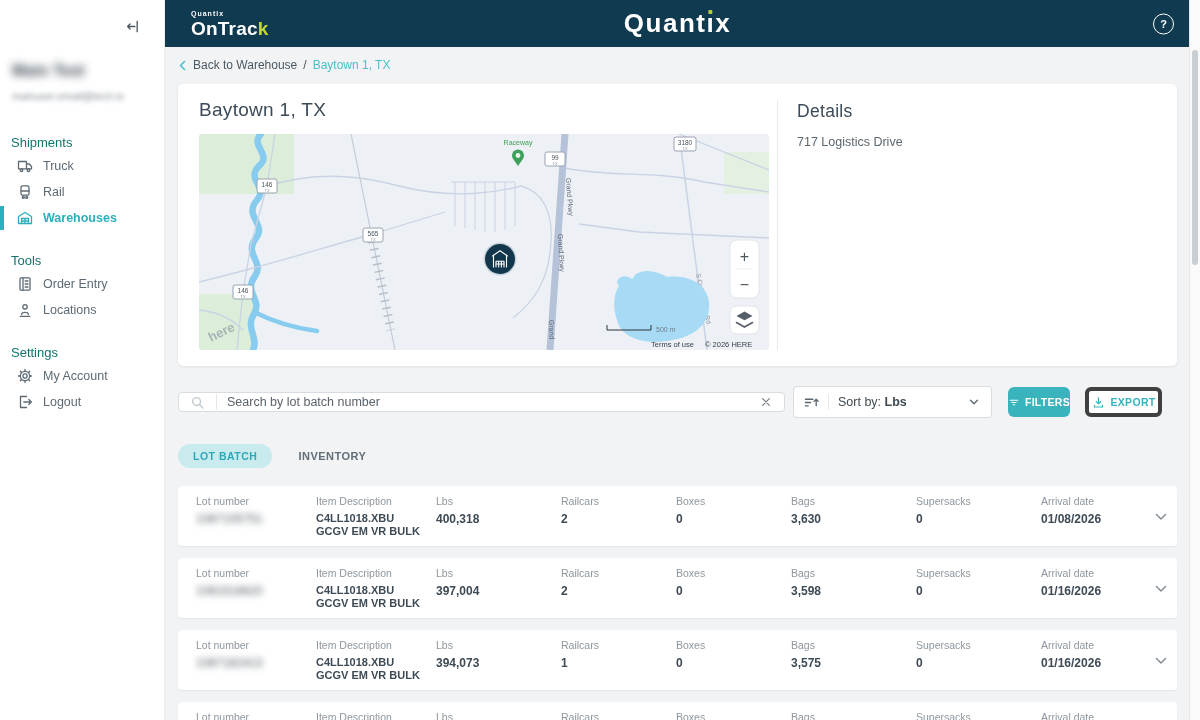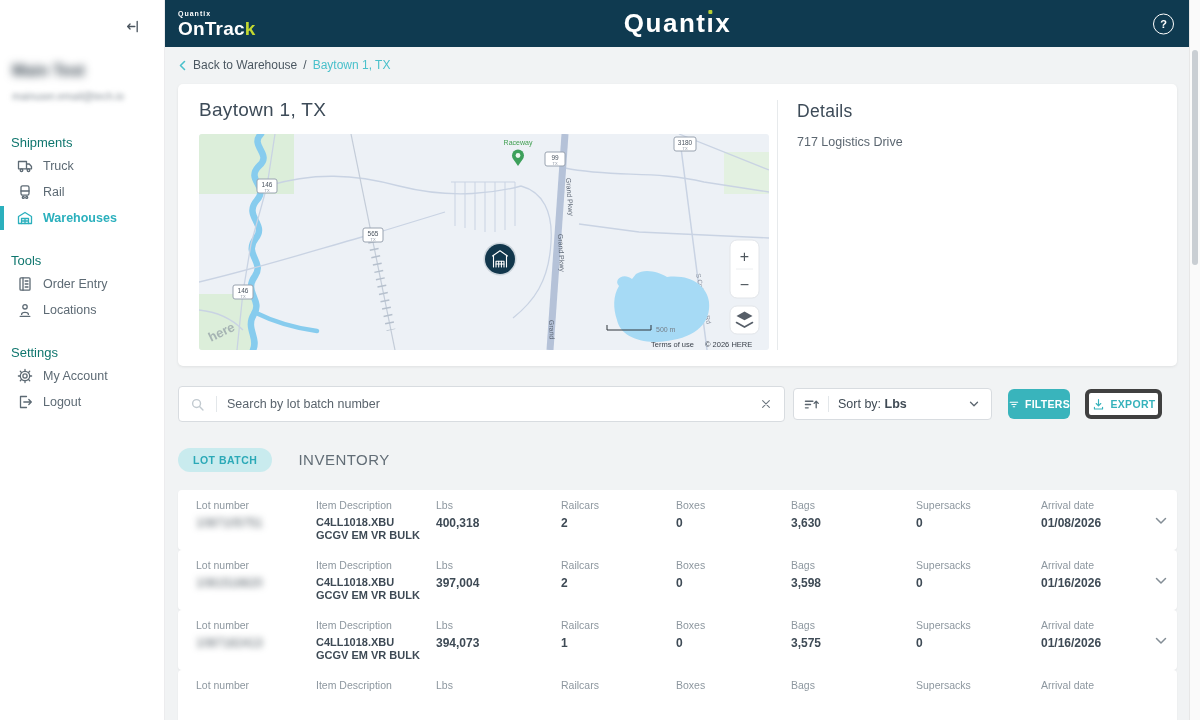--- a/index.html
+++ b/index.html
@@ -20,21 +20,21 @@
   .section{margin-bottom:22px}
   .nav-item{display:flex;align-items:center;gap:10px;height:26px;padding-left:17px;
             font-size:12.5px;color:#5d6a74;position:relative;cursor:pointer}
   .nav-item svg{flex:0 0 auto;stroke:currentColor;fill:none;stroke-width:1.3;stroke-linecap:round;stroke-linejoin:round}
   .nav-item.active{color:#2bb0bd;font-weight:bold}
   .nav-item.active::before{content:"";position:absolute;left:0;top:1px;bottom:1px;width:4px;background:#2bb0bd}
 
   
   .app-header{position:absolute;left:165px;top:0;width:1025px;height:47px;background:#0f3a50;
               display:flex;align-items:center;z-index:1}
-  .brand{padding-left:13px;line-height:1;color:#fff}
+  .brand{padding-left:26px;line-height:1;color:#fff}
   .brand-top{font-size:7px;font-weight:bold;letter-spacing:1px}
   .brand-main{font-size:19px;font-weight:bold;letter-spacing:.2px;margin-top:2px}
   .brand-main .accent{color:#c3d831}
   .center-logo{position:absolute;left:50%;transform:translateX(-50%);color:#fff;
                font-size:26px;font-weight:bold;letter-spacing:1.5px}
   .idot{position:relative;display:inline-block}
   .idot::after{content:"";position:absolute;top:2px;left:50%;margin-left:-2px;width:4px;height:4px;
                background:#b7cf35;border-radius:1px}
   .help-btn{position:absolute;right:16px;top:50%;transform:translateY(-50%);width:19px;height:19px;
             border:1.5px solid #fff;border-radius:50%;color:#fff;font-size:11px;font-weight:bold;
@@ -60,21 +60,21 @@
   .panel-right{flex:1;border-left:1px solid #e7eaec;margin:16px 0;padding-left:19px}
   .details-h{font-size:17.5px;line-height:22px;color:#3d4b58;letter-spacing:.3px}
   .addr{margin-top:12px;font-size:12.5px;color:#5b6670;line-height:16px}
   .annotation{display:inline-block;margin:13px 0 0 -9px;border:3px solid #e8112d;border-radius:7px;padding:3px 7px}
   .cal-btn{display:flex;align-items:center;gap:7px;font-size:11px;font-weight:bold;color:#2fb0bd;
            letter-spacing:.3px;cursor:pointer}
   .cal-btn svg{stroke:#2fb0bd;fill:none;stroke-width:1.3;stroke-linecap:round}
 
   
   .toolbar{margin:20px 13px 0;display:flex;align-items:center}
-  .search-box{width:607px;height:36px;background:#fff;border:1px solid #d8dce0;border-radius:4px;
+  .search-box{width:607px;height:20px;background:#fff;border:1px solid #d8dce0;border-radius:4px;
               display:flex;align-items:center;box-sizing:border-box}
   .search-icon{padding:0 11px;display:flex}
   .search-icon svg{stroke:#c2cad0;fill:none;stroke-width:1.5;stroke-linecap:round}
   .vdiv{width:1px;height:16px;background:#e3e7ea}
   .search-box input{flex:1;border:none;outline:none;padding:0 10px;font-size:12.5px;color:#3f4a54;
                     font-family:"Liberation Sans",sans-serif;background:transparent}
   .search-box input::placeholder{color:#5a646d;opacity:1}
   .clear-btn{padding:0 12px;display:flex;cursor:pointer}
   .clear-btn svg{stroke:#6b757e;fill:none;stroke-width:1.4;stroke-linecap:round}
   .sort-box{width:199px;height:32px;margin-left:8px;background:#fff;border:1px solid #d8dce0;border-radius:4px;
@@ -91,26 +91,26 @@
   .btn-filters svg{stroke:#fff;fill:none;stroke-width:1.5;stroke-linecap:round}
   .btn-export{margin-left:15px;width:77px;height:30px;background:#fff;border:4px solid #404040;border-radius:6px;
               color:#35b2bb;font-size:10.5px;font-weight:bold;letter-spacing:.3px;display:flex;align-items:center;
               justify-content:center;gap:6px;box-sizing:border-box;cursor:pointer}
   .btn-export svg{stroke:#35b2bb;fill:none;stroke-width:1.4;stroke-linecap:round;stroke-linejoin:round}
 
   
   .tabs{margin:26px 13px 0;display:flex;align-items:center;gap:26px;height:23px}
   .tab-pill{background:#c9ebee;color:#2ba9b7;font-size:10.5px;font-weight:bold;letter-spacing:.5px;
             padding:6px 15px;border-radius:14px;cursor:pointer}
-  .tab-plain{color:#626d76;font-size:15px;font-weight:normal;letter-spacing:.5px;cursor:pointer}
+  .tab-plain{color:#626d76;font-size:11px;font-weight:bold;letter-spacing:.5px;cursor:pointer}
 
   
   .rows{margin:19px 13px 0}
   .row-card{height:60px;background:#fff;border-radius:4px;box-shadow:0 1px 2px rgba(0,0,0,.06);
-            margin-bottom:0;display:grid;
+            margin-bottom:12px;display:grid;
             grid-template-columns:120px 120px 125px 115px 115px 125px 125px 112px 1fr;
             padding:9px 0 0 18px;box-sizing:border-box;cursor:pointer}
   .cell .lbl{font-size:10.5px;color:#8d979f}
   .cell .val{font-size:12px;font-weight:bold;color:#3e4a55;margin-top:5px}
   .cell.lot .val{font-weight:normal;color:#566068;filter:blur(3.4px)}
   .cell.item .val{font-size:11px;line-height:13px;padding-right:8px}
   .chev{display:flex;align-items:flex-start;justify-content:flex-end;padding:14px 18px 0 0}
   .chev svg{stroke:#848e96;fill:none;stroke-width:1.5;stroke-linecap:round;stroke-linejoin:round;cursor:pointer}
 </style>
 </head>

